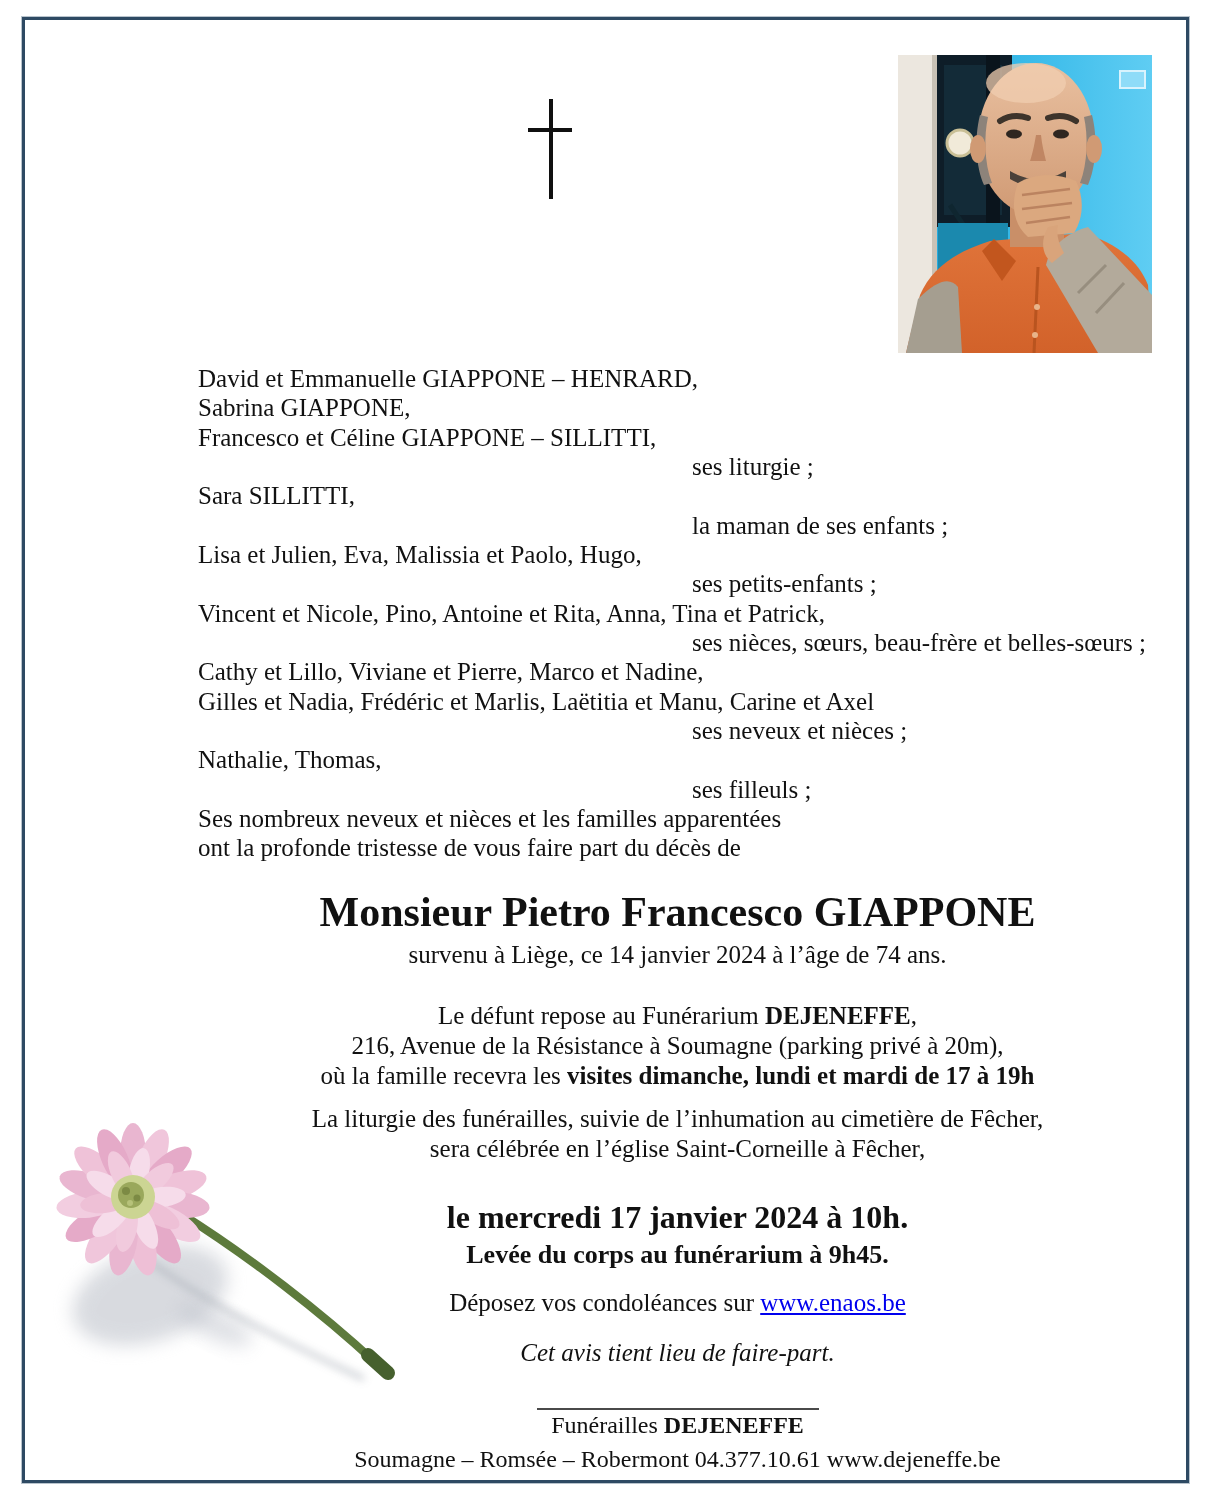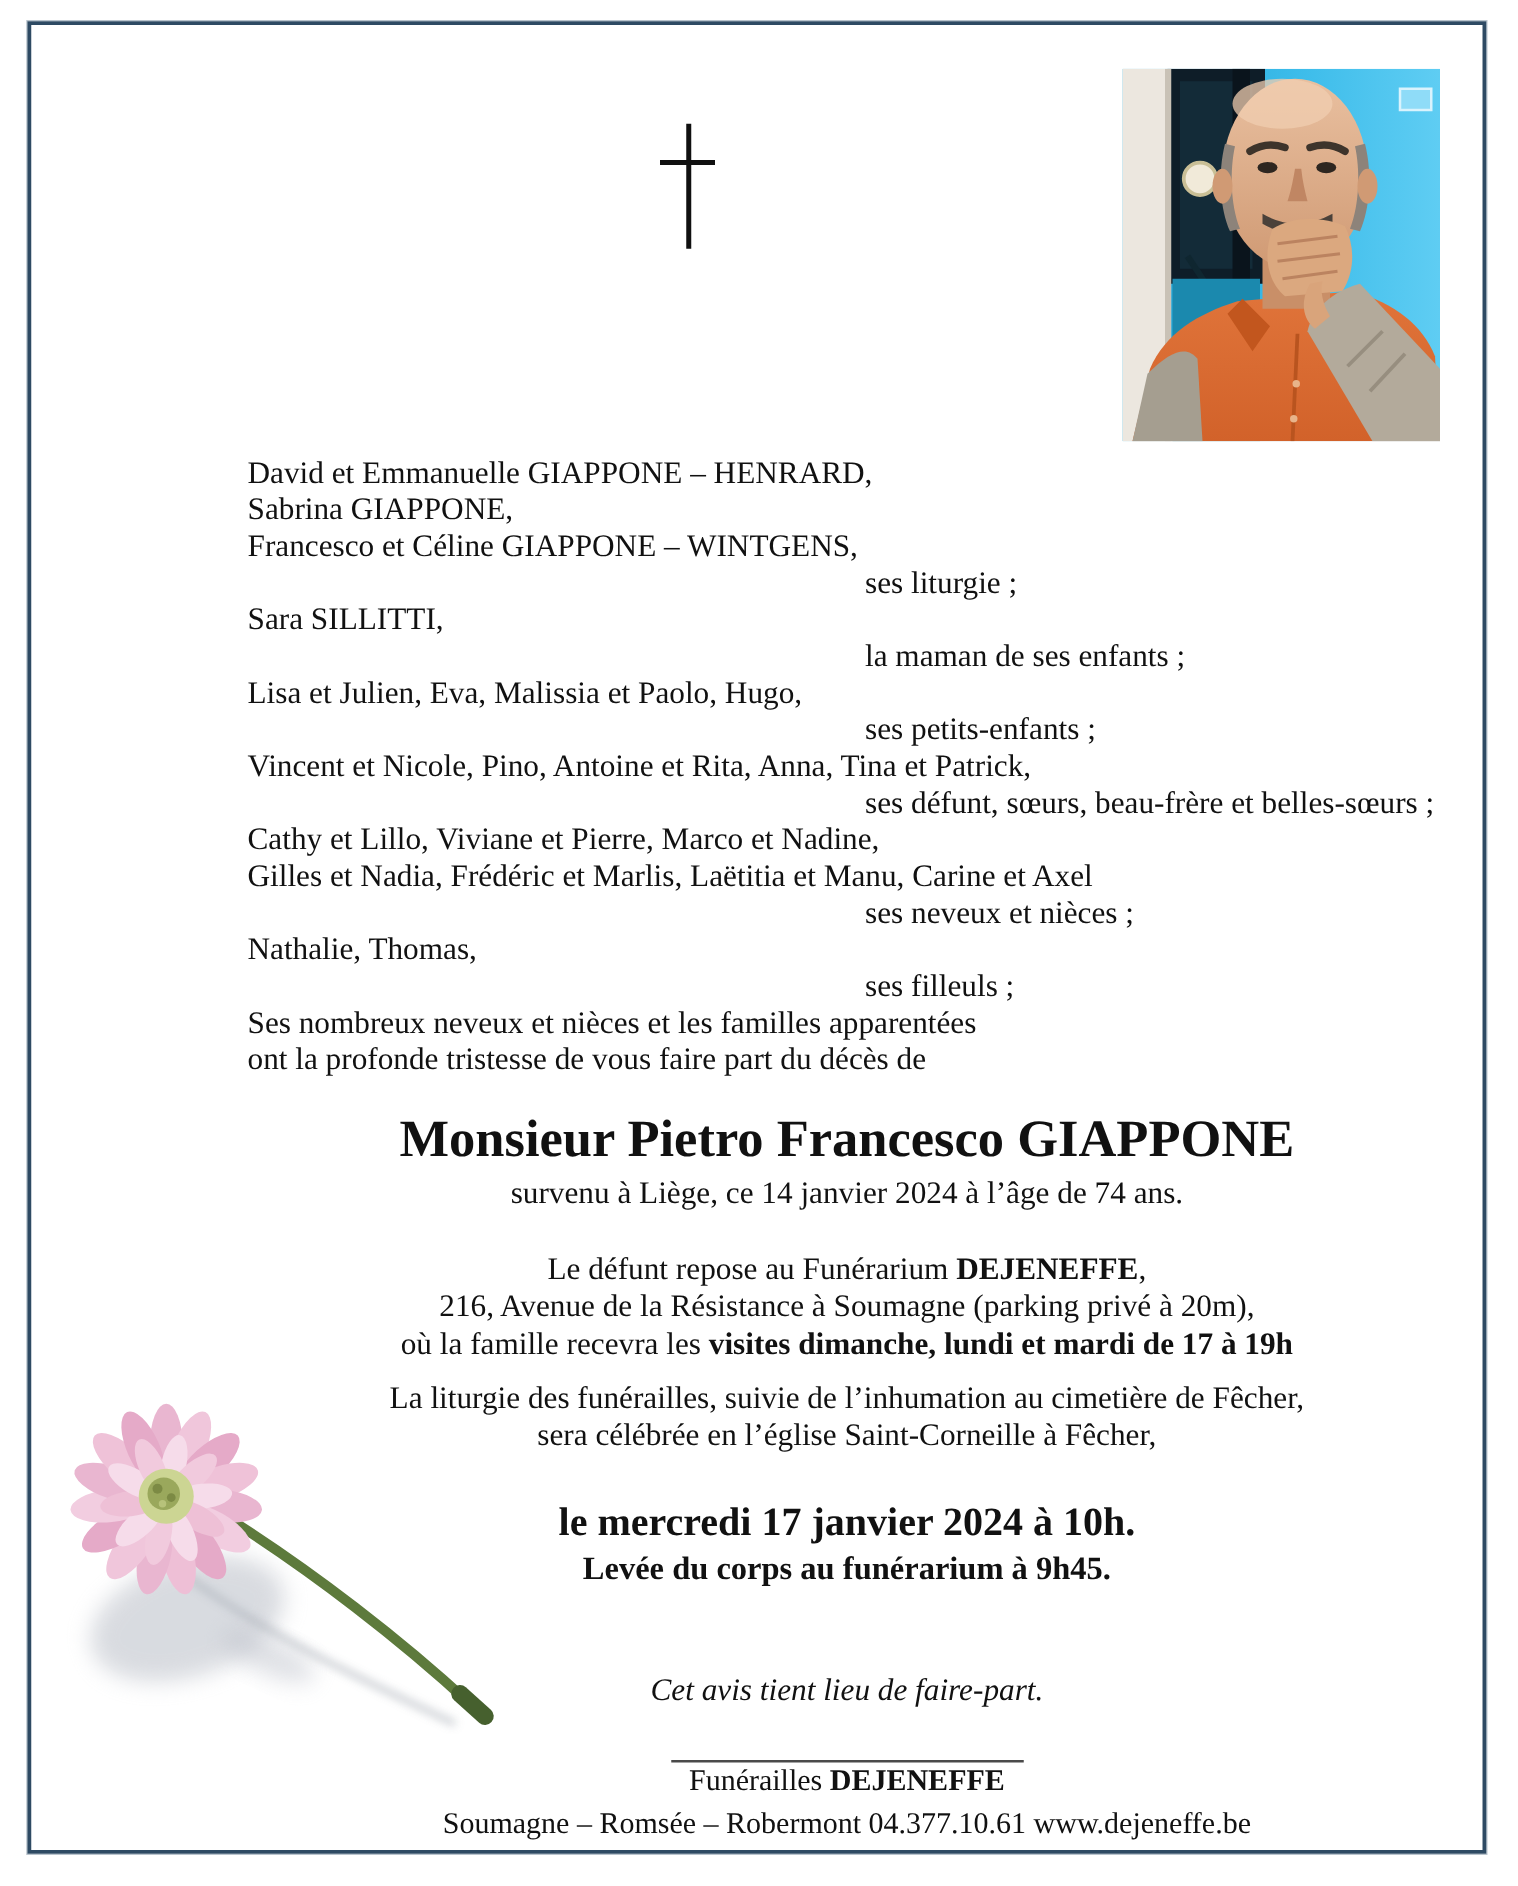--- a/index.html
+++ b/index.html
@@ -121,28 +121,28 @@
     <path d="M 254 240 L 190 172 C 168 178 152 192 148 210 L 200 298 L 254 298 Z" fill="#b3aa9b"></path>
     <path d="M 208 210 L 180 238" stroke="#978e7f" stroke-width="3" fill="none"></path>
     <path d="M 226 228 L 198 258" stroke="#978e7f" stroke-width="3" fill="none"></path>
 
     <path d="M 150 172 C 142 186 144 200 154 208 L 166 198 C 160 188 158 178 160 170 Z" fill="#d9a47b"></path>
   </svg>
 
   <div class="family">
     <div class="fl n">David et Emmanuelle GIAPPONE – HENRARD,</div>
     <div class="fl n">Sabrina GIAPPONE,</div>
-    <div class="fl n">Francesco et Céline GIAPPONE – WINTGENS,</div>
+    <div class="fl n">Francesco et Céline GIAPPONE – SILLITTI,</div>
     <div class="fl r">ses liturgie ;</div>
     <div class="fl n">Sara SILLITTI,</div>
     <div class="fl r">la maman de ses enfants ;</div>
     <div class="fl n">Lisa et Julien, Eva, Malissia et Paolo, Hugo,</div>
     <div class="fl r">ses petits-enfants ;</div>
     <div class="fl n">Vincent et Nicole, Pino, Antoine et Rita, Anna, Tina et Patrick,</div>
-    <div class="fl r">ses défunt, sœurs, beau-frère et belles-sœurs ;</div>
+    <div class="fl r">ses nièces, sœurs, beau-frère et belles-sœurs ;</div>
     <div class="fl n">Cathy et Lillo, Viviane et Pierre, Marco et Nadine,</div>
     <div class="fl n">Gilles et Nadia, Frédéric et Marlis, Laëtitia et Manu, Carine et Axel</div>
     <div class="fl r">ses neveux et nièces ;</div>
     <div class="fl n">Nathalie, Thomas,</div>
     <div class="fl r">ses filleuls ;</div>
     <div class="fl n">Ses nombreux neveux et nièces et les familles apparentées</div>
     <div class="fl n">ont la profonde tristesse de vous faire part du décès de</div>
   </div>
 
   <div class="cc title">Monsieur Pietro Francesco GIAPPONE</div>
@@ -155,20 +155,23 @@
   </div>
 
   <div class="cc liturgy">
     <div>La liturgie des funérailles, suivie de l’inhumation au cimetière de Fêcher,</div>
     <div>sera célébrée en l’église Saint-Corneille à Fêcher,</div>
   </div>
 
   <div class="cc dateline">le mercredi 17 janvier 2024 à 10h.</div>
   <div class="cc levee">Levée du corps au funérarium à 9h45.</div>
 
+  <div class="cc condol">
+    <span>Déposez vos condoléances sur </span><a href="#">www.enaos.be</a>
+  </div>
 
   <div class="cc notice">Cet avis tient lieu de faire-part.</div>
 
   <div class="frule"></div>
   <div class="cc f1">
     <span>Funérailles </span><b>DEJENEFFE</b>
   </div>
   <div class="cc f2">Soumagne – Romsée – Robermont 04.377.10.61 www.dejeneffe.be</div>
 
   <svg class="flower" viewBox="0 0 390 310" xmlns="http://www.w3.org/2000/svg">

